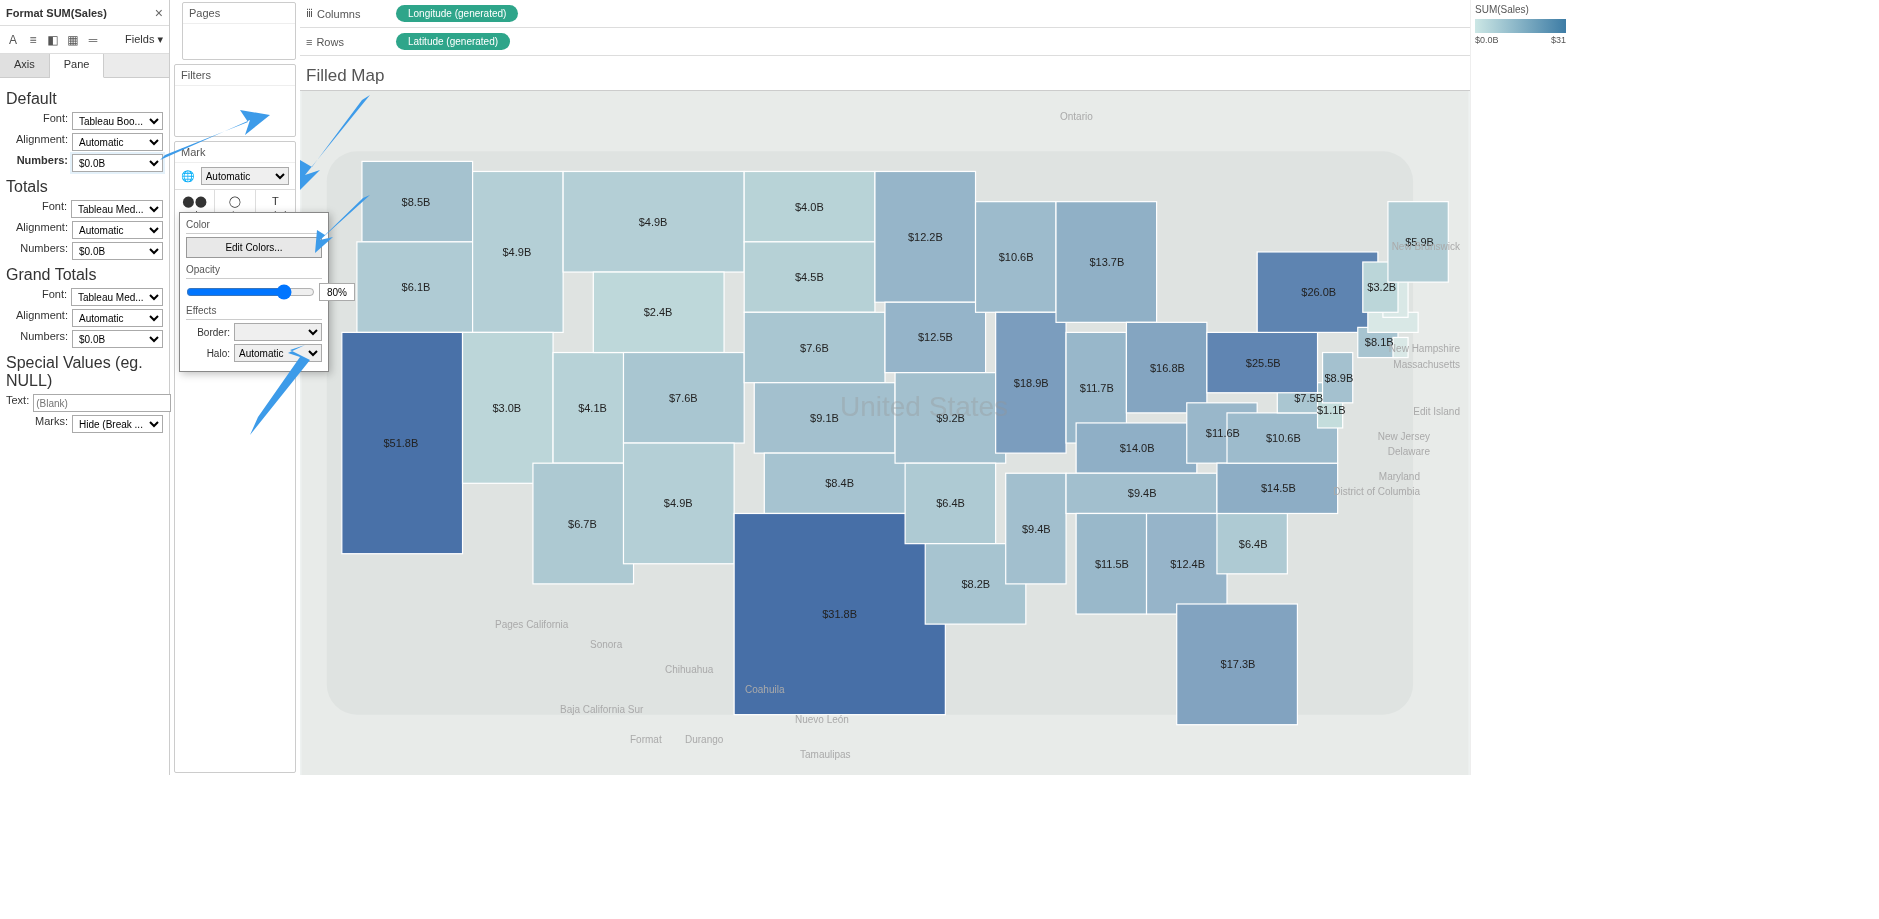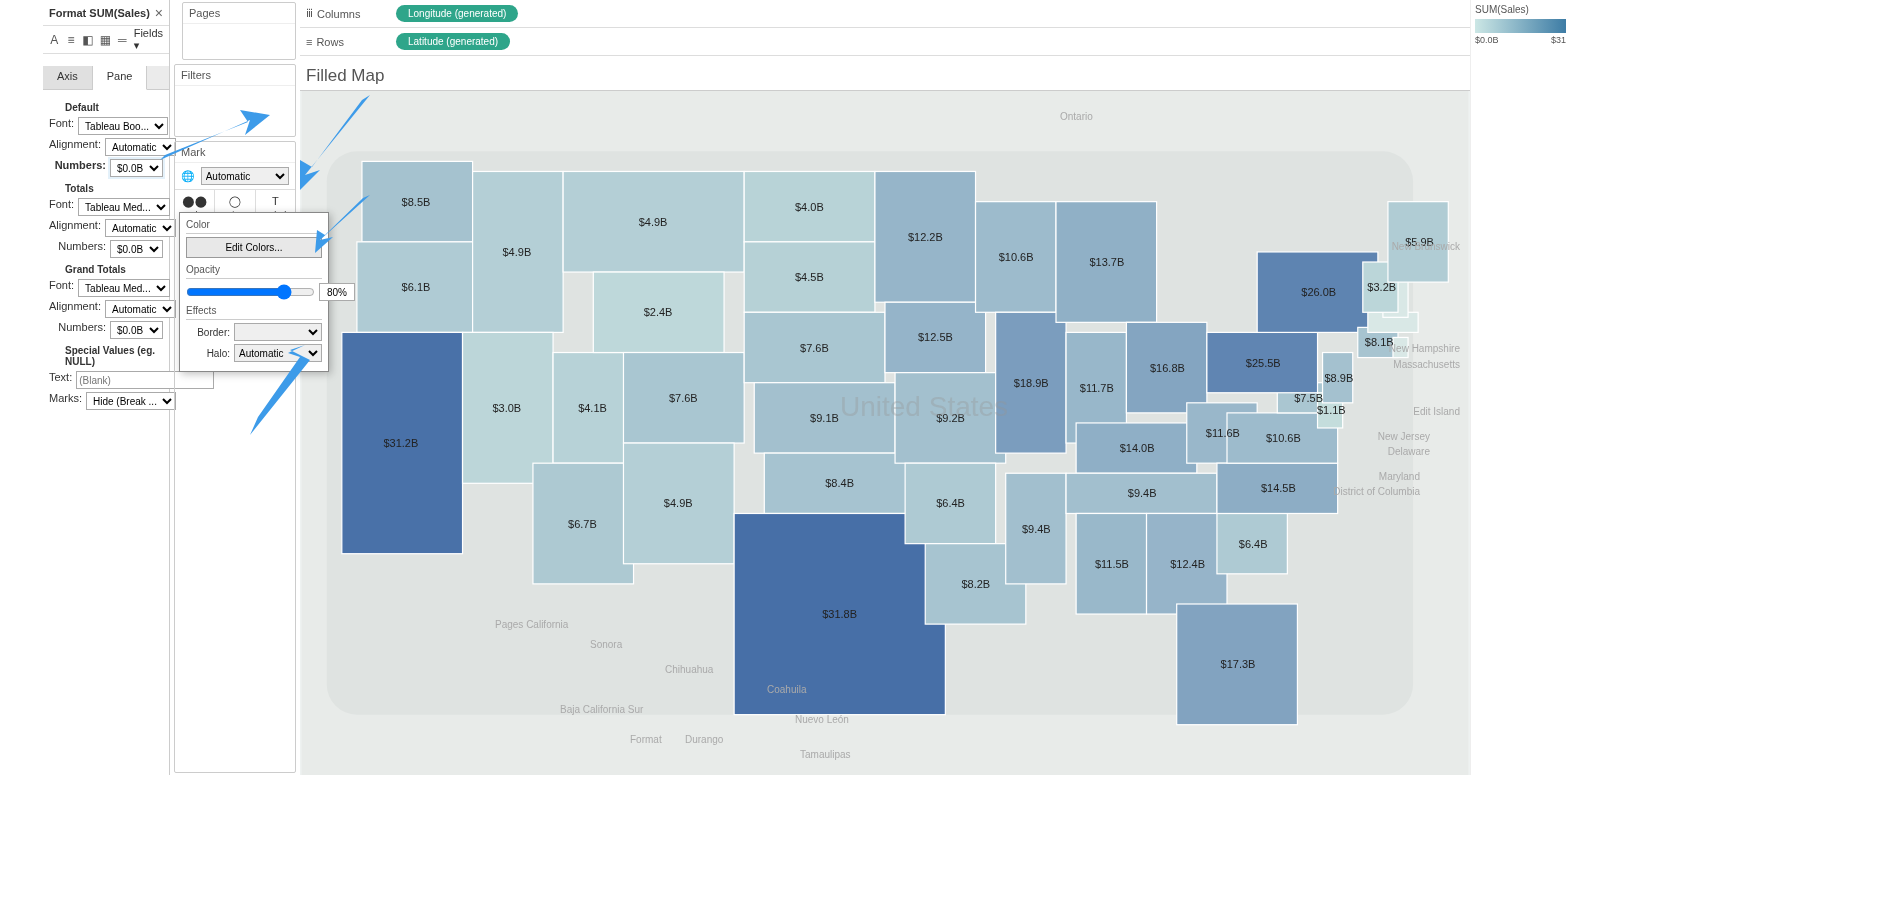--- a/index.html
+++ b/index.html
@@ -1,31 +1,31 @@
 <!DOCTYPE html>
 <html><head>
 <meta charset="utf-8">
 <style>
 * { box-sizing: border-box; margin: 0; padding: 0; font-family: Arial, sans-serif; }
 body { font-size: 11px; color: #333; background: #fff; overflow: hidden; }
 .app { display: flex; height: 775px; width: 1570px; position: relative; }
 
 
-.format-panel { width: 170px; border-right: 1px solid #ccc; background: #fff; flex-shrink: 0; padding-left: 43px; }
+.format-panel { width: 170px; border-right: 1px solid #ccc; background: #fff; flex-shrink: 0; }
 .fp-header { display: flex; align-items: center; justify-content: space-between; padding: 4px 6px; border-bottom: 1px solid #ddd; height: 26px; }
 .fp-title { font-weight: bold; font-size: 11px; }
 .fp-close { cursor: pointer; font-size: 14px; color: #666; }
 .fp-toolbar { display: flex; align-items: center; gap: 6px; padding: 4px 6px; border-bottom: 1px solid #ddd; height: 28px; }
 .fp-icon { width: 14px; height: 14px; display: inline-flex; align-items: center; justify-content: center; color: #555; font-size: 12px; }
 .fp-fields { margin-left: auto; font-size: 11px; cursor: pointer; }
-.fp-tabs { display: flex; border-bottom: 1px solid #ccc; background: #ebebeb; height: 24px; margin-top: 12px; }
+.fp-tabs { display: flex; border-bottom: 1px solid #ccc; background: #ebebeb; height: 24px; }
 .fp-tab { padding: 4px 14px; font-size: 11px; cursor: pointer; border-right: 1px solid #ccc; background: #e0e0e0; }
 .fp-tab.active { background: #fff; border-bottom: 1px solid #fff; margin-bottom: -1px; }
 .fp-body { padding: 6px 6px; }
-.fp-section-title { font-weight: bold; font-size: 10px; margin: 6px 0 4px 16px; }
+.fp-section-title { font-weight: normal; font-size: 16px; margin: 6px 0 4px 0; }
 .fp-row { display: flex; align-items: flex-start; margin: 3px 0; }
 .fp-row label { width: 62px; text-align: right; font-size: 11px; margin-right: 4px; }
 .fp-row select, .fp-row input { flex: 1; font-size: 10px; height: 18px; border: 1px solid #aaa; background: #fff; padding: 0 2px; }
 .fp-row.highlight select { outline: 2px solid #3498db22; }
 
 
 .cards-col { width: 130px; flex-shrink: 0; display: flex; flex-direction: column; }
 .card { border: 1px solid #ccc; margin: 2px 4px; border-radius: 2px; }
 .card-title { padding: 4px 6px; font-size: 11px; color: #555; border-bottom: 1px solid #eee; }
 .pages-card { height: 58px; margin-left: 12px; }
@@ -276,21 +276,21 @@
             <rect x="1060" y="220" width="50" height="20" class="state-shape" fill="#d9e8e6"></rect>
             <rect x="1085" y="245" width="15" height="20" class="state-shape" fill="#d9e8e6"></rect>
             <rect x="1075" y="175" width="25" height="50" class="state-shape" fill="#d9e8e6"></rect>
             <rect x="1055" y="170" width="35" height="50" class="state-shape" fill="rgb(187,214,217)"></rect>
             <rect x="1080" y="110" width="60" height="80" class="state-shape" fill="rgb(176,204,212)"></rect>
           </g>
       </svg>
       <div id="state-labels">
           <div class="map-label" style="left: 9.91379%; top: 16.1765%; transform: translate(-50%, -50%);">$8.5B</div>
           <div class="map-label" style="left: 9.91379%; top: 28.6765%; transform: translate(-50%, -50%);">$6.1B</div>
-          <div class="map-label" style="left: 8.62069%; top: 51.4706%; transform: translate(-50%, -50%);">$31.2B</div>
+          <div class="map-label" style="left: 8.62069%; top: 51.4706%; transform: translate(-50%, -50%);">$51.8B</div>
           <div class="map-label" style="left: 18.5345%; top: 23.5294%; transform: translate(-50%, -50%);">$4.9B</div>
           <div class="map-label" style="left: 30.1724%; top: 19.1176%; transform: translate(-50%, -50%);">$4.9B</div>
           <div class="map-label" style="left: 17.6724%; top: 46.3235%; transform: translate(-50%, -50%);">$3.0B</div>
           <div class="map-label" style="left: 25%; top: 46.3235%; transform: translate(-50%, -50%);">$4.1B</div>
           <div class="map-label" style="left: 24.1379%; top: 63.2353%; transform: translate(-50%, -50%);">$6.7B</div>
           <div class="map-label" style="left: 30.6034%; top: 32.3529%; transform: translate(-50%, -50%);">$2.4B</div>
           <div class="map-label" style="left: 32.7586%; top: 44.8529%; transform: translate(-50%, -50%);">$7.6B</div>
           <div class="map-label" style="left: 32.3276%; top: 60.2941%; transform: translate(-50%, -50%);">$4.9B</div>
           <div class="map-label" style="left: 43.5345%; top: 16.9118%; transform: translate(-50%, -50%);">$4.0B</div>
           <div class="map-label" style="left: 43.5345%; top: 27.2059%; transform: translate(-50%, -50%);">$4.5B</div>
@@ -335,21 +335,21 @@
       <div class="map-bg-label" style="top:268px; right:10px;">Massachusetts</div>
       <div class="map-bg-label" style="top:315px; right:10px;">Edit Island</div>
       <div class="map-bg-label" style="top:340px; right:40px;">New Jersey</div>
       <div class="map-bg-label" style="top:355px; right:40px;">Delaware</div>
       <div class="map-bg-label" style="top:380px; right:50px;">Maryland</div>
       <div class="map-bg-label" style="top:395px; right:50px;">District of Columbia</div>
       <div class="map-bg-label" style="bottom:145px; left:195px;">Pages California</div>
       <div class="map-bg-label" style="bottom:125px; left:290px;">Sonora</div>
       <div class="map-bg-label" style="bottom:60px; left:260px;">Baja California Sur</div>
       <div class="map-bg-label" style="bottom:100px; left:365px;">Chihuahua</div>
-      <div class="map-bg-label" style="bottom:80px; left:445px;margin-left:22px;">Coahuila</div>
+      <div class="map-bg-label" style="bottom:80px; left:445px;">Coahuila</div>
       <div class="map-bg-label" style="bottom:50px; left:495px;">Nuevo León</div>
       <div class="map-bg-label" style="bottom:30px; left:385px;">Durango</div>
       <div class="map-bg-label" style="bottom:30px; left:330px;">Format</div>
       <div class="map-bg-label" style="bottom:15px; left:500px;">Tamaulipas</div>
     </div>
   </div>
 
   <div class="legend-col">
     <div class="legend-title">SUM(Sales)</div>
     <div class="legend-gradient"></div>

